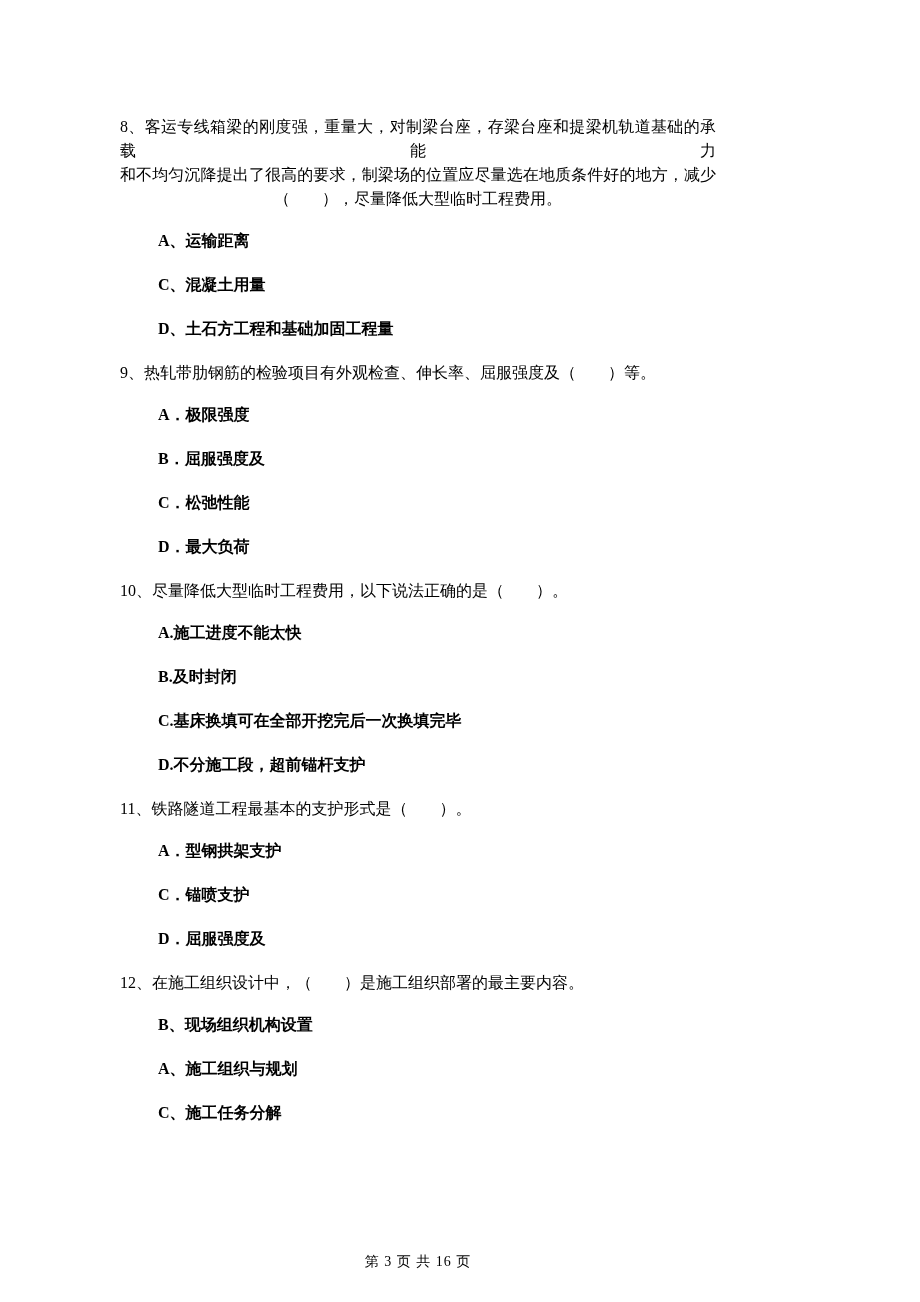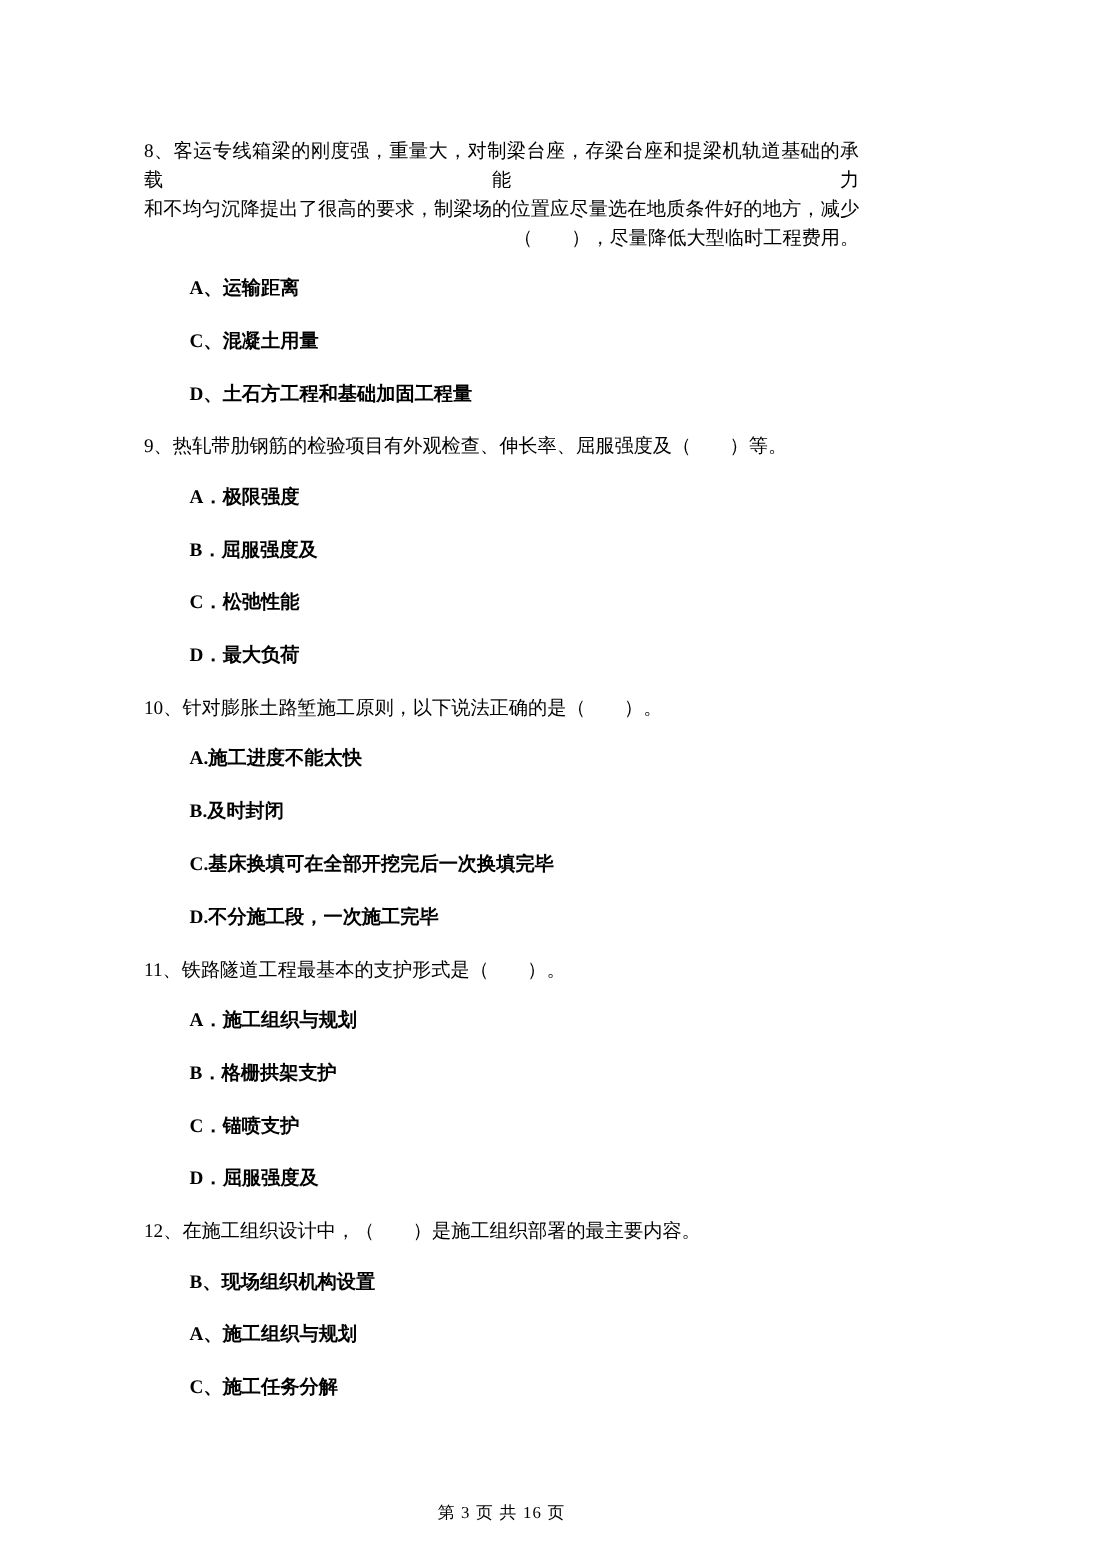--- a/index.html
+++ b/index.html
@@ -23,21 +23,21 @@
   }
   .q-stem {
     text-align: justify;
     margin-bottom: 18px;
   }
   .q-stem-block {
     text-align: justify;
     text-align-last: justify;
   }
   .q-stem-last {
-    text-align: right;
+    text-align: center;
   }
   .options {
     padding-left: 38px;
   }
   .option {
     margin-bottom: 20px;
     font-weight: bold;
   }
   .footer {
     position: absolute;
@@ -76,37 +76,36 @@
     <div class="options">
       <div class="option">A．极限强度</div>
       <div class="option">B．屈服强度及</div>
       <div class="option">C．松弛性能</div>
       <div class="option">D．最大负荷</div>
     </div>
   </div>
 
   <div class="question">
     <div class="q-stem">
-      <span>10、</span><span>针对膨胀土路堑施工原则，以下说法正确的是（　　）。</span>
+      <span>10、</span><span>尽量降低大型临时工程费用，以下说法正确的是（　　）。</span>
     </div>
     <div class="options">
       <div class="option">A.施工进度不能太快</div>
       <div class="option">B.及时封闭</div>
       <div class="option">C.基床换填可在全部开挖完后一次换填完毕</div>
-      <div class="option">D.不分施工段，一次施工完毕</div>
+      <div class="option">D.不分施工段，超前锚杆支护</div>
     </div>
   </div>
 
   <div class="question">
     <div class="q-stem">
       <span>11、</span><span>铁路隧道工程最基本的支护形式是（　　）。</span>
     </div>
     <div class="options">
-      <div class="option">A．施工组织与规划</div>
-      <div class="option">B．格栅拱架支护</div>
+      <div class="option">A．型钢拱架支护</div>
       <div class="option">C．锚喷支护</div>
       <div class="option">D．屈服强度及</div>
     </div>
   </div>
 
   <div class="question">
     <div class="q-stem">
       <span>12、</span><span>在施工组织设计中，（　　）是施工组织部署的最主要内容。</span>
     </div>
     <div class="options">

